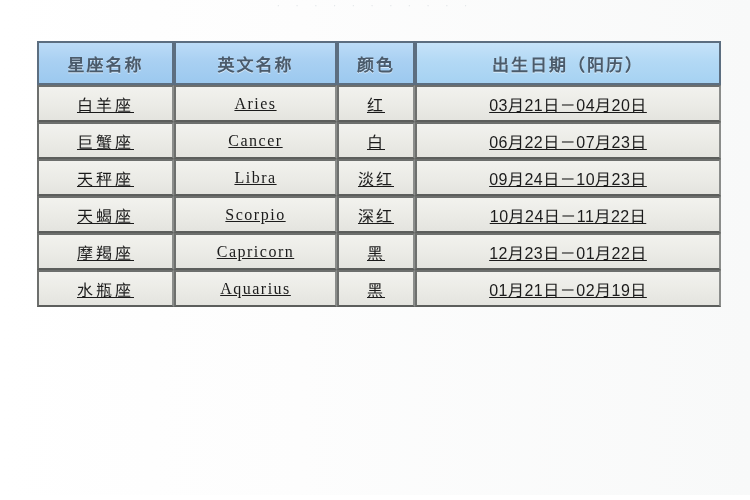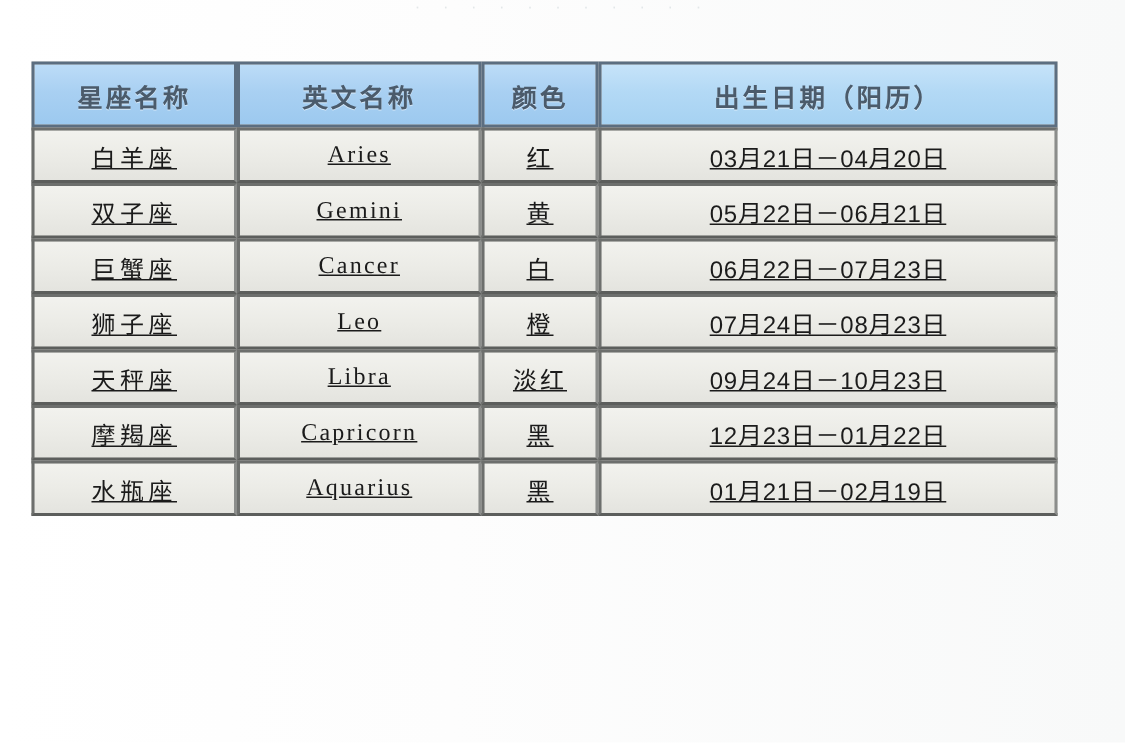--- a/index.html
+++ b/index.html
@@ -38,21 +38,21 @@
     position: absolute;
     left: 0;
     top: 0;
     width: 750px;
     height: 500px;
     background: linear-gradient(to right, #ffffff 0%, #fdfdfd 40%, #f8f9f9 100%);
   }
 
   .table-wrap {
     position: absolute;
-    left: 21px;
+    left: 37px;
     top: 41px;
     width: 664px;
   }
 
   table.zodiac {
     border-collapse: separate;
     border-spacing: 0;
     width: 684px;
     table-layout: fixed;
     background: #d9d9d4;
@@ -133,42 +133,36 @@
         </tr>
       </thead>
       <tbody id="zodiac-body">
           <tr>
             <td class="cell-name">白羊座</td>
             <td class="cell-en">Aries</td>
             <td class="cell-color">红</td>
             <td class="cell-date">03月21日－04月20日</td>
           </tr>
           <tr>
-            <td class="cell-name">双子座</td>
-            <td class="cell-en">Gemini</td>
-            <td class="cell-color">黄</td>
-            <td class="cell-date">05月22日－06月21日</td>
-          </tr>
-          <tr>
             <td class="cell-name">巨蟹座</td>
             <td class="cell-en">Cancer</td>
             <td class="cell-color">白</td>
             <td class="cell-date">06月22日－07月23日</td>
           </tr>
           <tr>
-            <td class="cell-name">狮子座</td>
-            <td class="cell-en">Leo</td>
-            <td class="cell-color">橙</td>
-            <td class="cell-date">07月24日－08月23日</td>
-          </tr>
-          <tr>
             <td class="cell-name">天秤座</td>
             <td class="cell-en">Libra</td>
             <td class="cell-color">淡红</td>
             <td class="cell-date">09月24日－10月23日</td>
+          </tr>
+          <tr>
+            <td class="cell-name">天蝎座</td>
+            <td class="cell-en">Scorpio</td>
+            <td class="cell-color">深红</td>
+            <td class="cell-date">10月24日－11月22日</td>
           </tr>
           <tr>
             <td class="cell-name">摩羯座</td>
             <td class="cell-en">Capricorn</td>
             <td class="cell-color">黑</td>
             <td class="cell-date">12月23日－01月22日</td>
           </tr>
           <tr>
             <td class="cell-name">水瓶座</td>
             <td class="cell-en">Aquarius</td>

